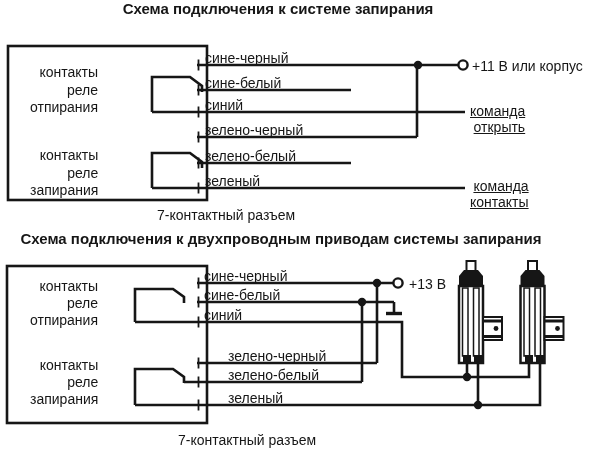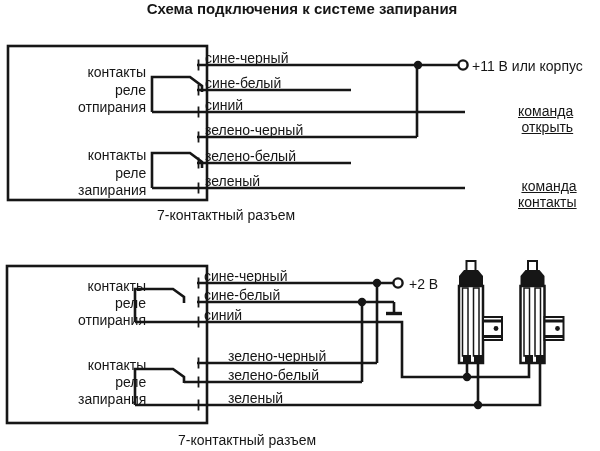--- a/index.html
+++ b/index.html
@@ -7,21 +7,21 @@
     position:relative;width:600px;height:451px;background:#ffffff;
     font-family:"Liberation Sans",sans-serif;overflow:hidden;
   }
   .stage svg{position:absolute;top:0;left:0;}
   .t{
     position:absolute;font-size:14px;color:#161616;white-space:nowrap;
     line-height:17px;font-family:"Liberation Sans",sans-serif;text-align:right;
   }
   .title{font-weight:bold;font-size:15px;line-height:16px;text-align:center;}
   .lh15 .t-line{line-height:15.5px;text-decoration:underline;}
-  .t-line{line-height:inherit;margin-left:48px;}
+  .t-line{line-height:inherit;}
 </style>
 </head>
 <body>
 
 <div class="stage">
 
   <svg width="600" height="451" viewBox="0 0 600 451" fill="none" stroke="#161616" stroke-width="2.6">
 
     <g>
       <rect x="8" y="46" width="199" height="154"></rect>
@@ -144,36 +144,37 @@
     <div class="t-line">команда</div>
     <div class="t-line">открыть</div>
   </div>
   <div class="t lh15" style="top:179px;left:470px;">
     <div class="t-line">команда</div>
     <div class="t-line">контакты</div>
   </div>
 
   <div class="t" style="top:207px;left:157px;">7-контактный разъем</div>
 
+  <div class="t title" style="top:231px;left:0;width:562px;">Схема подключения к двухпроводным приводам системы запирания</div>
 
   <div class="t" style="top:278px;left:30px;">
     <div class="t-line">контакты</div>
     <div class="t-line">реле</div>
     <div class="t-line">отпирания</div>
   </div>
   <div class="t" style="top:357px;left:30px;">
     <div class="t-line">контакты</div>
     <div class="t-line">реле</div>
     <div class="t-line">запирания</div>
   </div>
 
   <div class="t" style="top:268px;left:204px;">сине-черный</div>
   <div class="t" style="top:287px;left:204px;">сине-белый</div>
   <div class="t" style="top:307px;left:204px;">синий</div>
   <div class="t" style="top:348px;left:228px;">зелено-черный</div>
   <div class="t" style="top:367px;left:228px;">зелено-белый</div>
   <div class="t" style="top:390px;left:228px;">зеленый</div>
 
-  <div class="t" style="top:276px;left:409px;">+2 В</div>
+  <div class="t" style="top:276px;left:409px;">+13 В</div>
 
   <div class="t" style="top:432px;left:178px;">7-контактный разъем</div>
 
 </div>
 
 </body></html>

